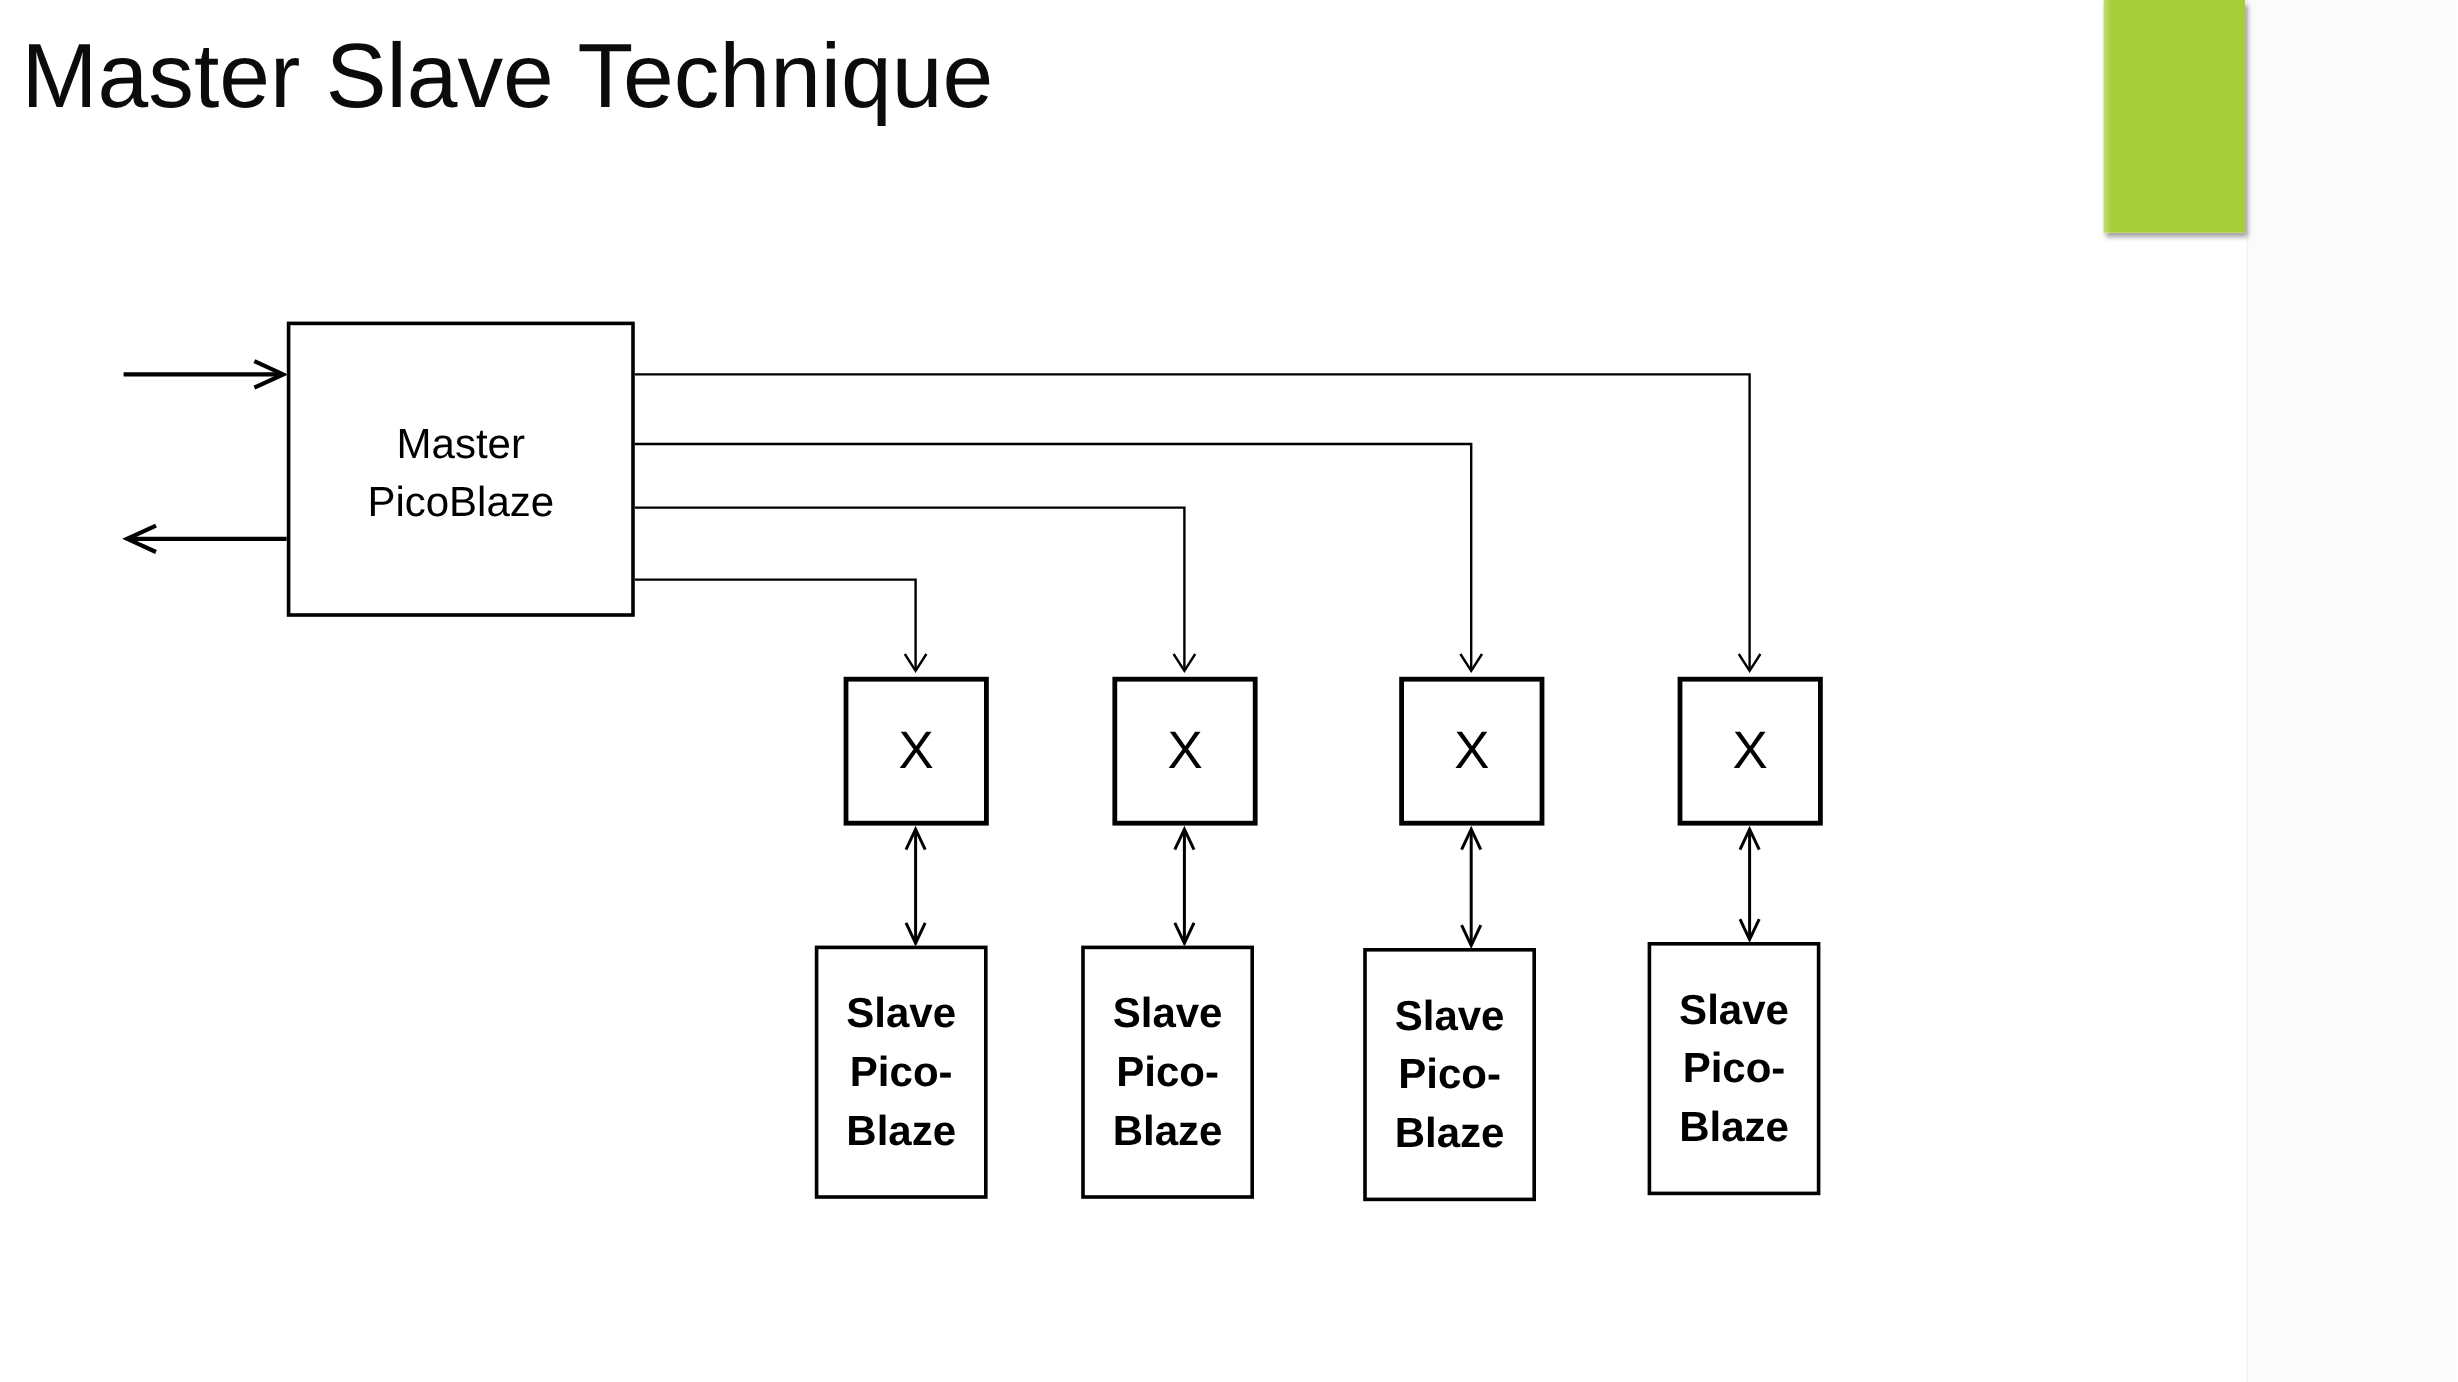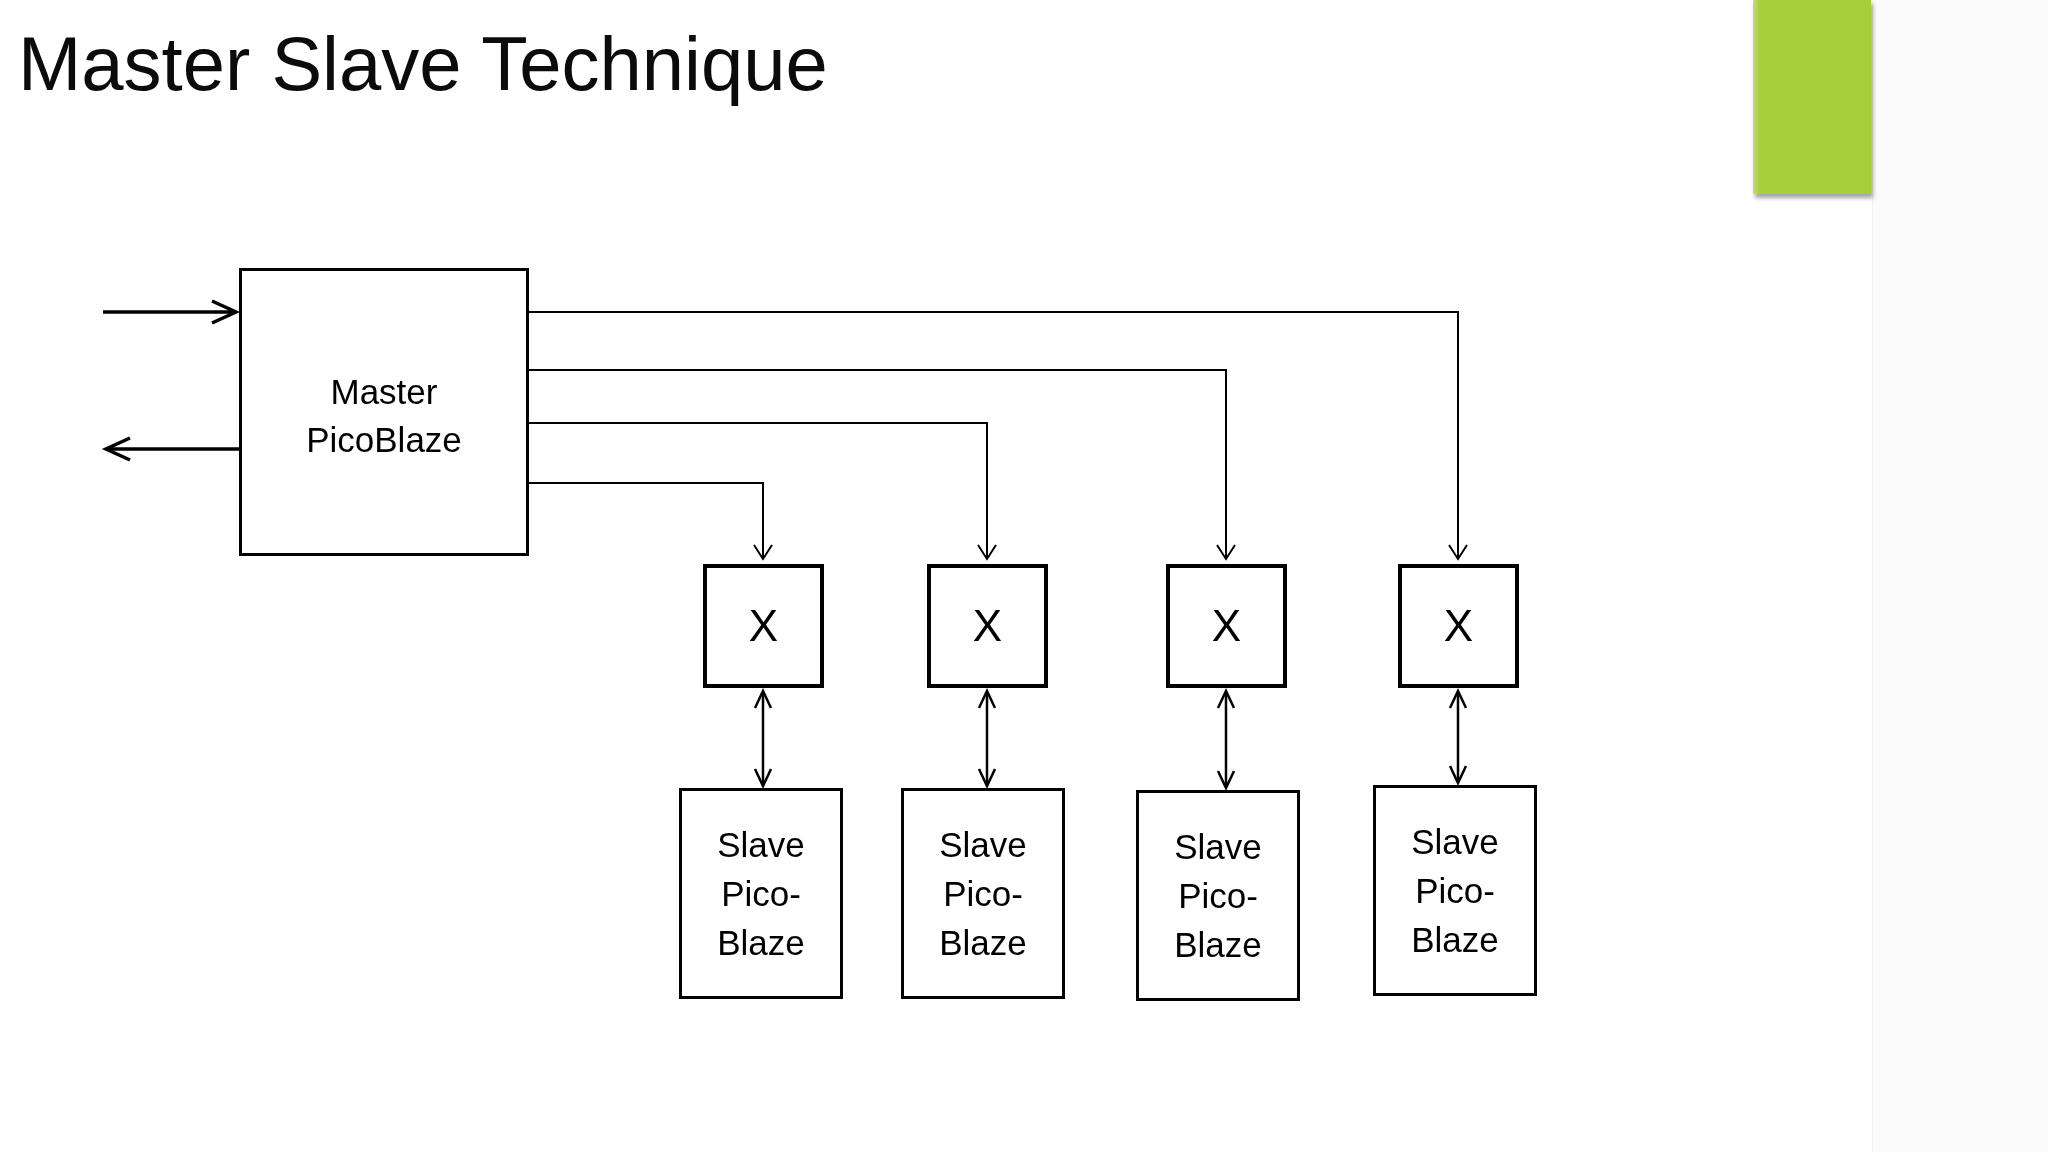--- a/index.html
+++ b/index.html
@@ -22,29 +22,29 @@
   .accent-bar{
     position:absolute;left:1753px;top:0;width:118px;height:194px;
     background:linear-gradient(to right,#c4dd74 0px,#a6ce39 7px,#a6ce39 100%);
     box-shadow:2px 4px 4px rgba(90,90,90,0.55);
   }
   .node{
     position:absolute;background:#ffffff;border:3px solid #000;
     display:flex;align-items:center;justify-content:center;
     text-align:center;color:#000;box-sizing:border-box;
   }
-  .master-box{left:239px;top:268px;width:290px;height:288px;}
+  .master-box{left:239px;top:268px;width:290px;height:246px;}
   .master-box .lbl{font-size:35px;line-height:48px;white-space:pre-line;padding-top:8px;}
   .xbox{width:121px;height:124px;top:564px;border-width:4px;}
   .xbox .lbl{font-size:44px;line-height:1;}
   .xbox-1{left:703px;}
   .xbox-2{left:927px;}
   .xbox-3{left:1166px;}
   .xbox-4{left:1398px;}
-  .slave-box{width:164px;height:211px;}
+  .slave-box{width:144px;height:211px;font-weight:bold;}
   .slave-box .lbl{font-size:35px;line-height:49px;white-space:pre-line;}
   .slave-1{left:679px;top:788px;}
   .slave-2{left:901px;top:788px;}
   .slave-3{left:1136px;top:790px;}
   .slave-4{left:1373px;top:785px;}
   svg.connectors{position:absolute;left:0;top:0;width:2048px;height:1152px;}
   svg .thin{stroke:#000;stroke-width:2px;fill:none;}
   svg .mid{stroke:#000;stroke-width:2.5px;fill:none;}
   svg .thick{stroke:#000;stroke-width:3.5px;fill:none;}
 </style>

